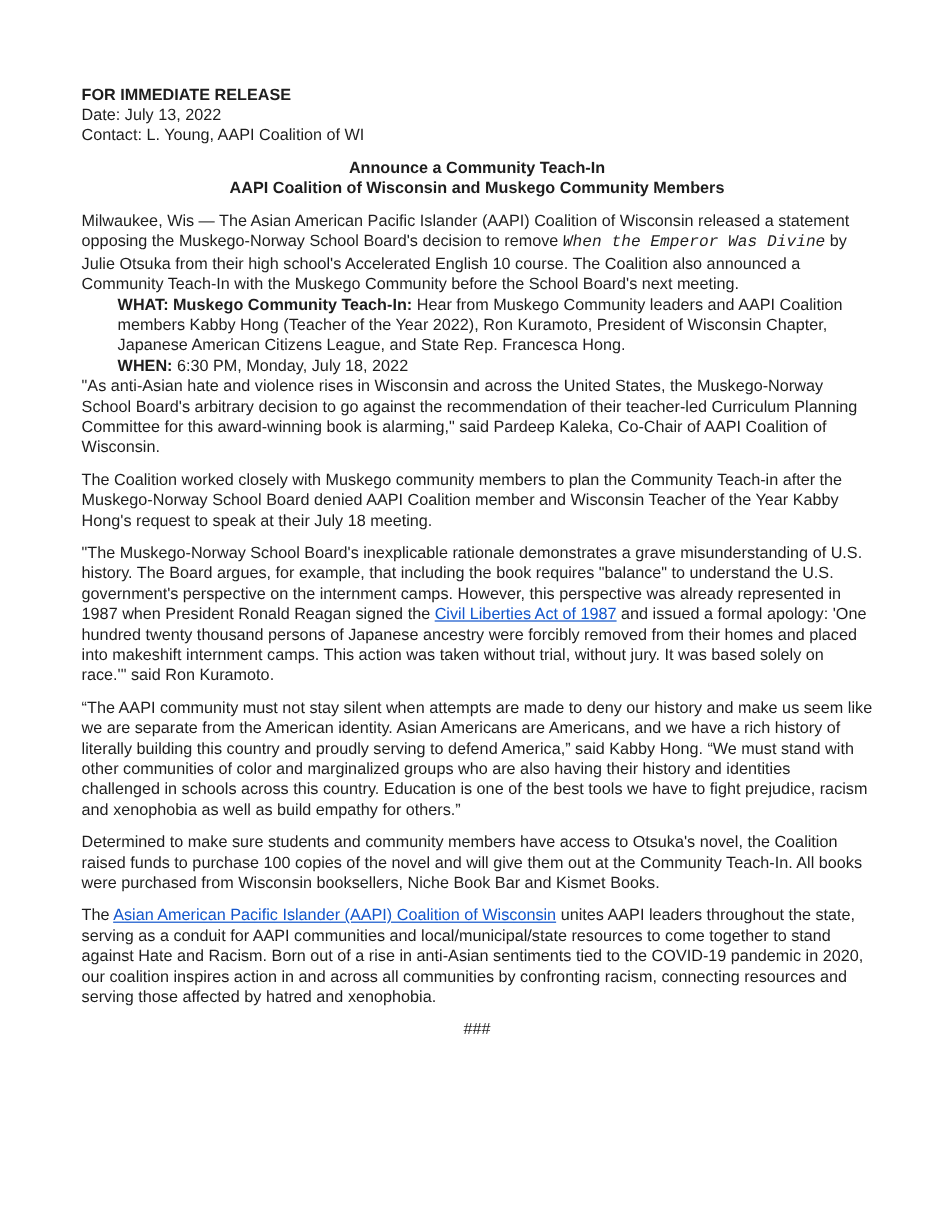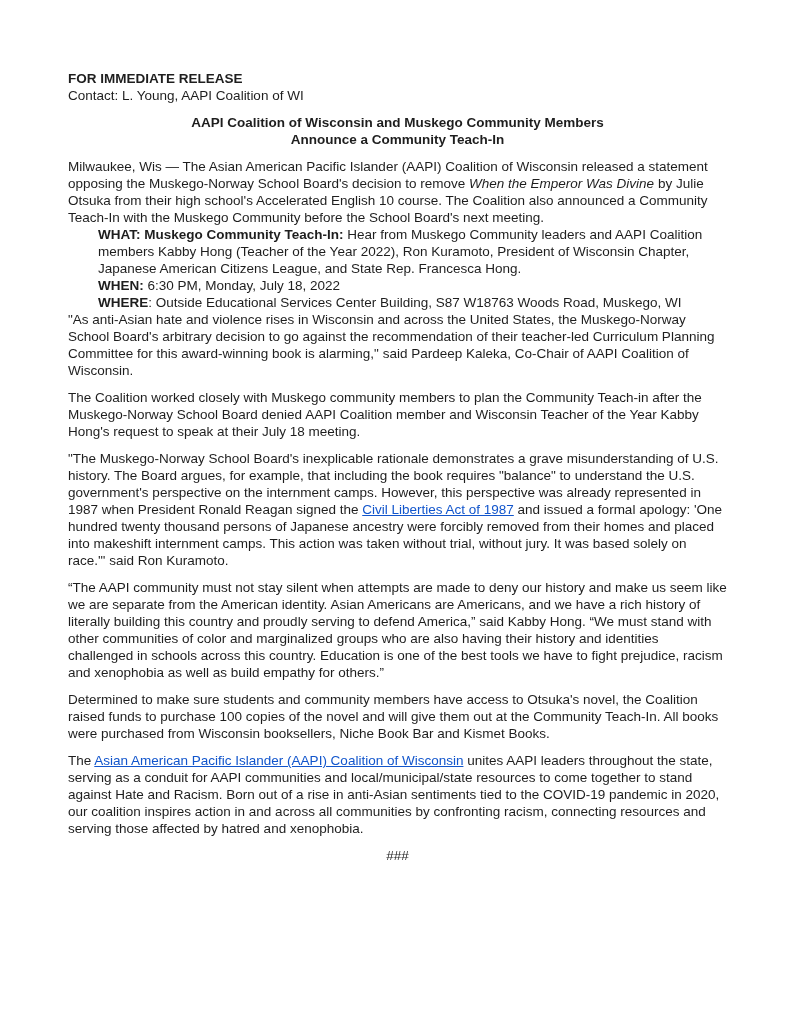--- a/index.html
+++ b/index.html
@@ -22,42 +22,42 @@
   }
   .block { margin: 0; }
   .line  { margin: 0; }
   .para  { margin: 0 0 10px 0; }
   .para-tight { margin: 0; }
   .gap   { height: 10px; }
   .title { text-align: center; margin: 0; }
   .indent { padding-left: 30px; margin: 0; }
   .footer { text-align: center; margin: 0; }
   .b { font-weight: 700; }
-  .i { font-style: italic; }
+  .i { font-style: italic; font-family: Liberation Mono, monospace; }
   a.doclink {
     color: #1155cc;
     text-decoration: underline;
     cursor: pointer;
   }
 </style>
 </head>
 <body>
 
 <div class="page">
   <div id="doc">
       <div class="block line"><span class="b">FOR IMMEDIATE RELEASE</span></div>
+      <div class="block line"><span>Date: July 13, 2022</span></div>
       <div class="block line"><span>Contact: L. Young, AAPI Coalition of WI</span></div>
       <div class="block gap"></div>
+      <div class="block title"><span class="b">Announce a Community Teach-In</span></div>
       <div class="block title"><span class="b">AAPI Coalition of Wisconsin and Muskego Community Members</span></div>
-      <div class="block title"><span class="b">Announce a Community Teach-In</span></div>
       <div class="block gap"></div>
       <div class="block para-tight"><span>Milwaukee, Wis — The Asian American Pacific Islander (AAPI) Coalition of Wisconsin released a statement opposing the Muskego-Norway School Board's decision to remove </span><span class="i">When the Emperor Was Divine</span><span> by Julie Otsuka from their high school's Accelerated English 10 course. The Coalition also announced a Community Teach-In with the Muskego Community before the School Board's next meeting.</span></div>
       <div class="block indent"><span class="b">WHAT: Muskego Community Teach-In:</span><span> Hear from Muskego Community leaders and AAPI Coalition members Kabby Hong (Teacher of the Year 2022), Ron Kuramoto, President of Wisconsin Chapter, Japanese American Citizens League, and State Rep. Francesca Hong.</span></div>
       <div class="block indent"><span class="b">WHEN:</span><span> 6:30 PM, Monday, July 18, 2022</span></div>
-      <div class="block indent"><span class="b">WHERE</span><span>: Outside Educational Services Center Building, S87 W18763 Woods Road, Muskego, WI</span></div>
       <div class="block para"><span>"As anti-Asian hate and violence rises in Wisconsin and across the United States, the Muskego-Norway School Board's arbitrary decision to go against the recommendation of their teacher-led Curriculum Planning Committee for this award-winning book is alarming," said Pardeep Kaleka, Co-Chair of AAPI Coalition of Wisconsin.</span></div>
       <div class="block para"><span>The Coalition worked closely with Muskego community members to plan the Community Teach-in after the Muskego-Norway School Board denied AAPI Coalition member and Wisconsin Teacher of the Year Kabby Hong's request to speak at their July 18 meeting.</span></div>
       <div class="block para"><span>"The Muskego-Norway School Board's inexplicable rationale demonstrates a grave misunderstanding of U.S. history. The Board argues, for example, that including the book requires "balance" to understand the U.S. government's perspective on the internment camps. However, this perspective was already represented in 1987 when President Ronald Reagan signed the </span><a class="doclink" href="#">Civil Liberties Act of 1987</a><span> and issued a formal apology: 'One hundred twenty thousand persons of Japanese ancestry were forcibly removed from their homes and placed into makeshift internment camps. This action was taken without trial, without jury. It was based solely on race.'" said Ron Kuramoto.</span></div>
       <div class="block para"><span>“The AAPI community must not stay silent when attempts are made to deny our history and make us seem like we are separate from the American identity. Asian Americans are Americans, and we have a rich history of literally building this country and proudly serving to defend America,” said Kabby Hong. “We must stand with other communities of color and marginalized groups who are also having their history and identities challenged in schools across this country. Education is one of the best tools we have to fight prejudice, racism and xenophobia as well as build empathy for others.”</span></div>
       <div class="block para"><span>Determined to make sure students and community members have access to Otsuka's novel, the Coalition raised funds to purchase 100 copies of the novel and will give them out at the Community Teach-In. All books were purchased from Wisconsin booksellers, Niche Book Bar and Kismet Books.</span></div>
       <div class="block para"><span>The </span><a class="doclink" href="#">Asian American Pacific Islander (AAPI) Coalition of Wisconsin</a><span> unites AAPI leaders throughout the state, serving as a conduit for AAPI communities and local/municipal/state resources to come together to stand against Hate and Racism. Born out of a rise in anti-Asian sentiments tied to the COVID-19 pandemic in 2020, our coalition inspires action in and across all communities by confronting racism, connecting resources and serving those affected by hatred and xenophobia.</span></div>
       <div class="block footer"><span>###</span></div>
     </div>
 </div>
 

